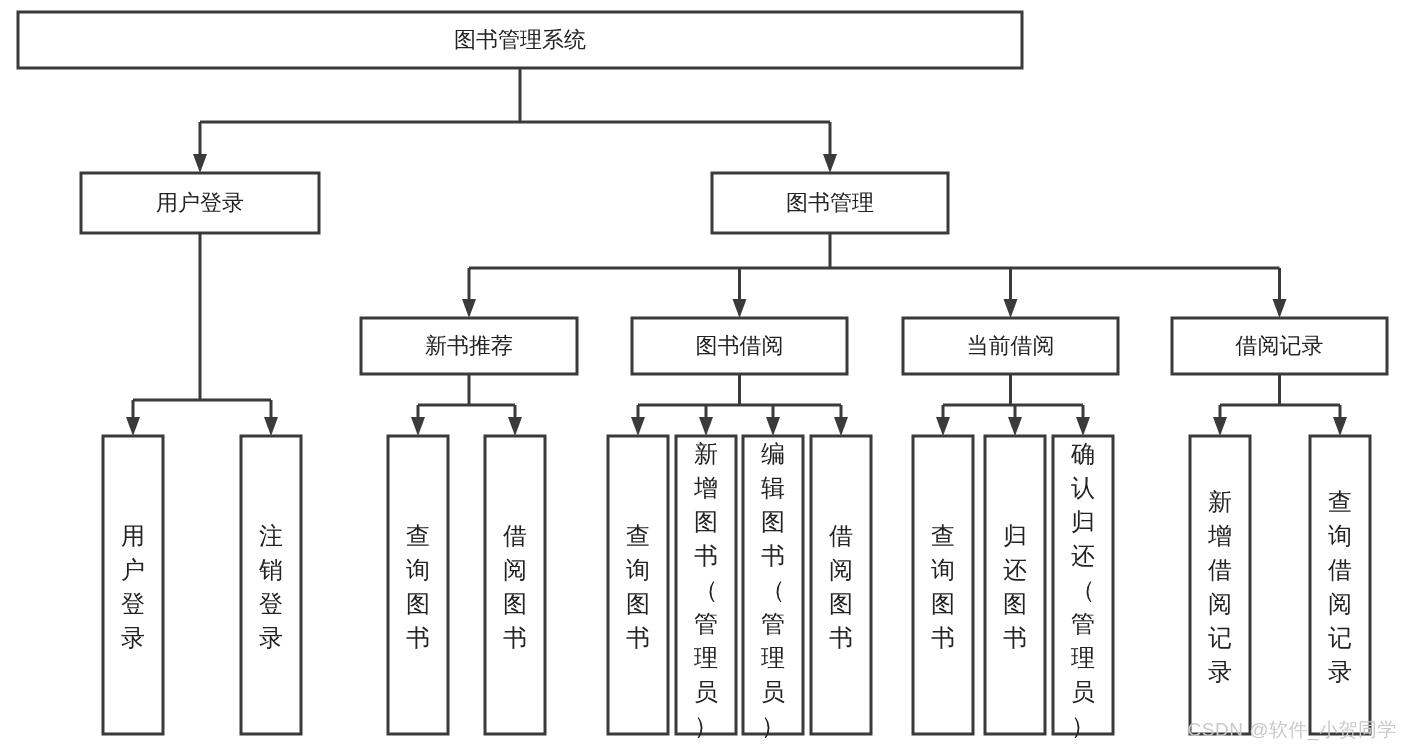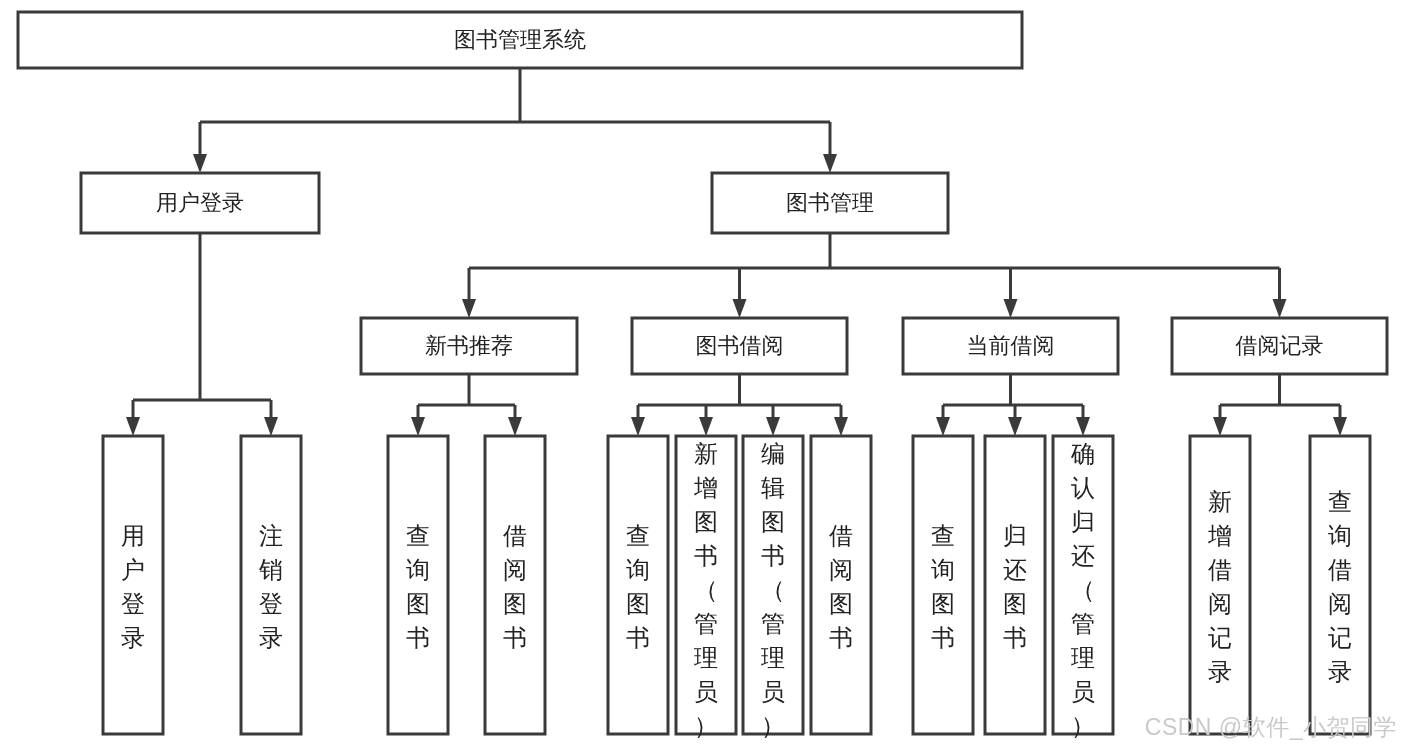--- a/index.html
+++ b/index.html
@@ -22,21 +22,21 @@
   .leaf-label{
     font-family:"Liberation Sans","DejaVu Sans",sans-serif;
     fill:#222222;
     font-size:24px;
     text-anchor:middle;
   }
   .watermark{
     position:absolute;
     right:8px;bottom:4px;
     font-family:"Liberation Sans","DejaVu Sans",sans-serif;
-    font-size:23px;
+    font-size:19px;
     color:#c9c9c9;
     letter-spacing:0.5px;
     white-space:nowrap;
     user-select:none;
   }
 </style>
 </head>
 <body>
 
 <div id="stage">

